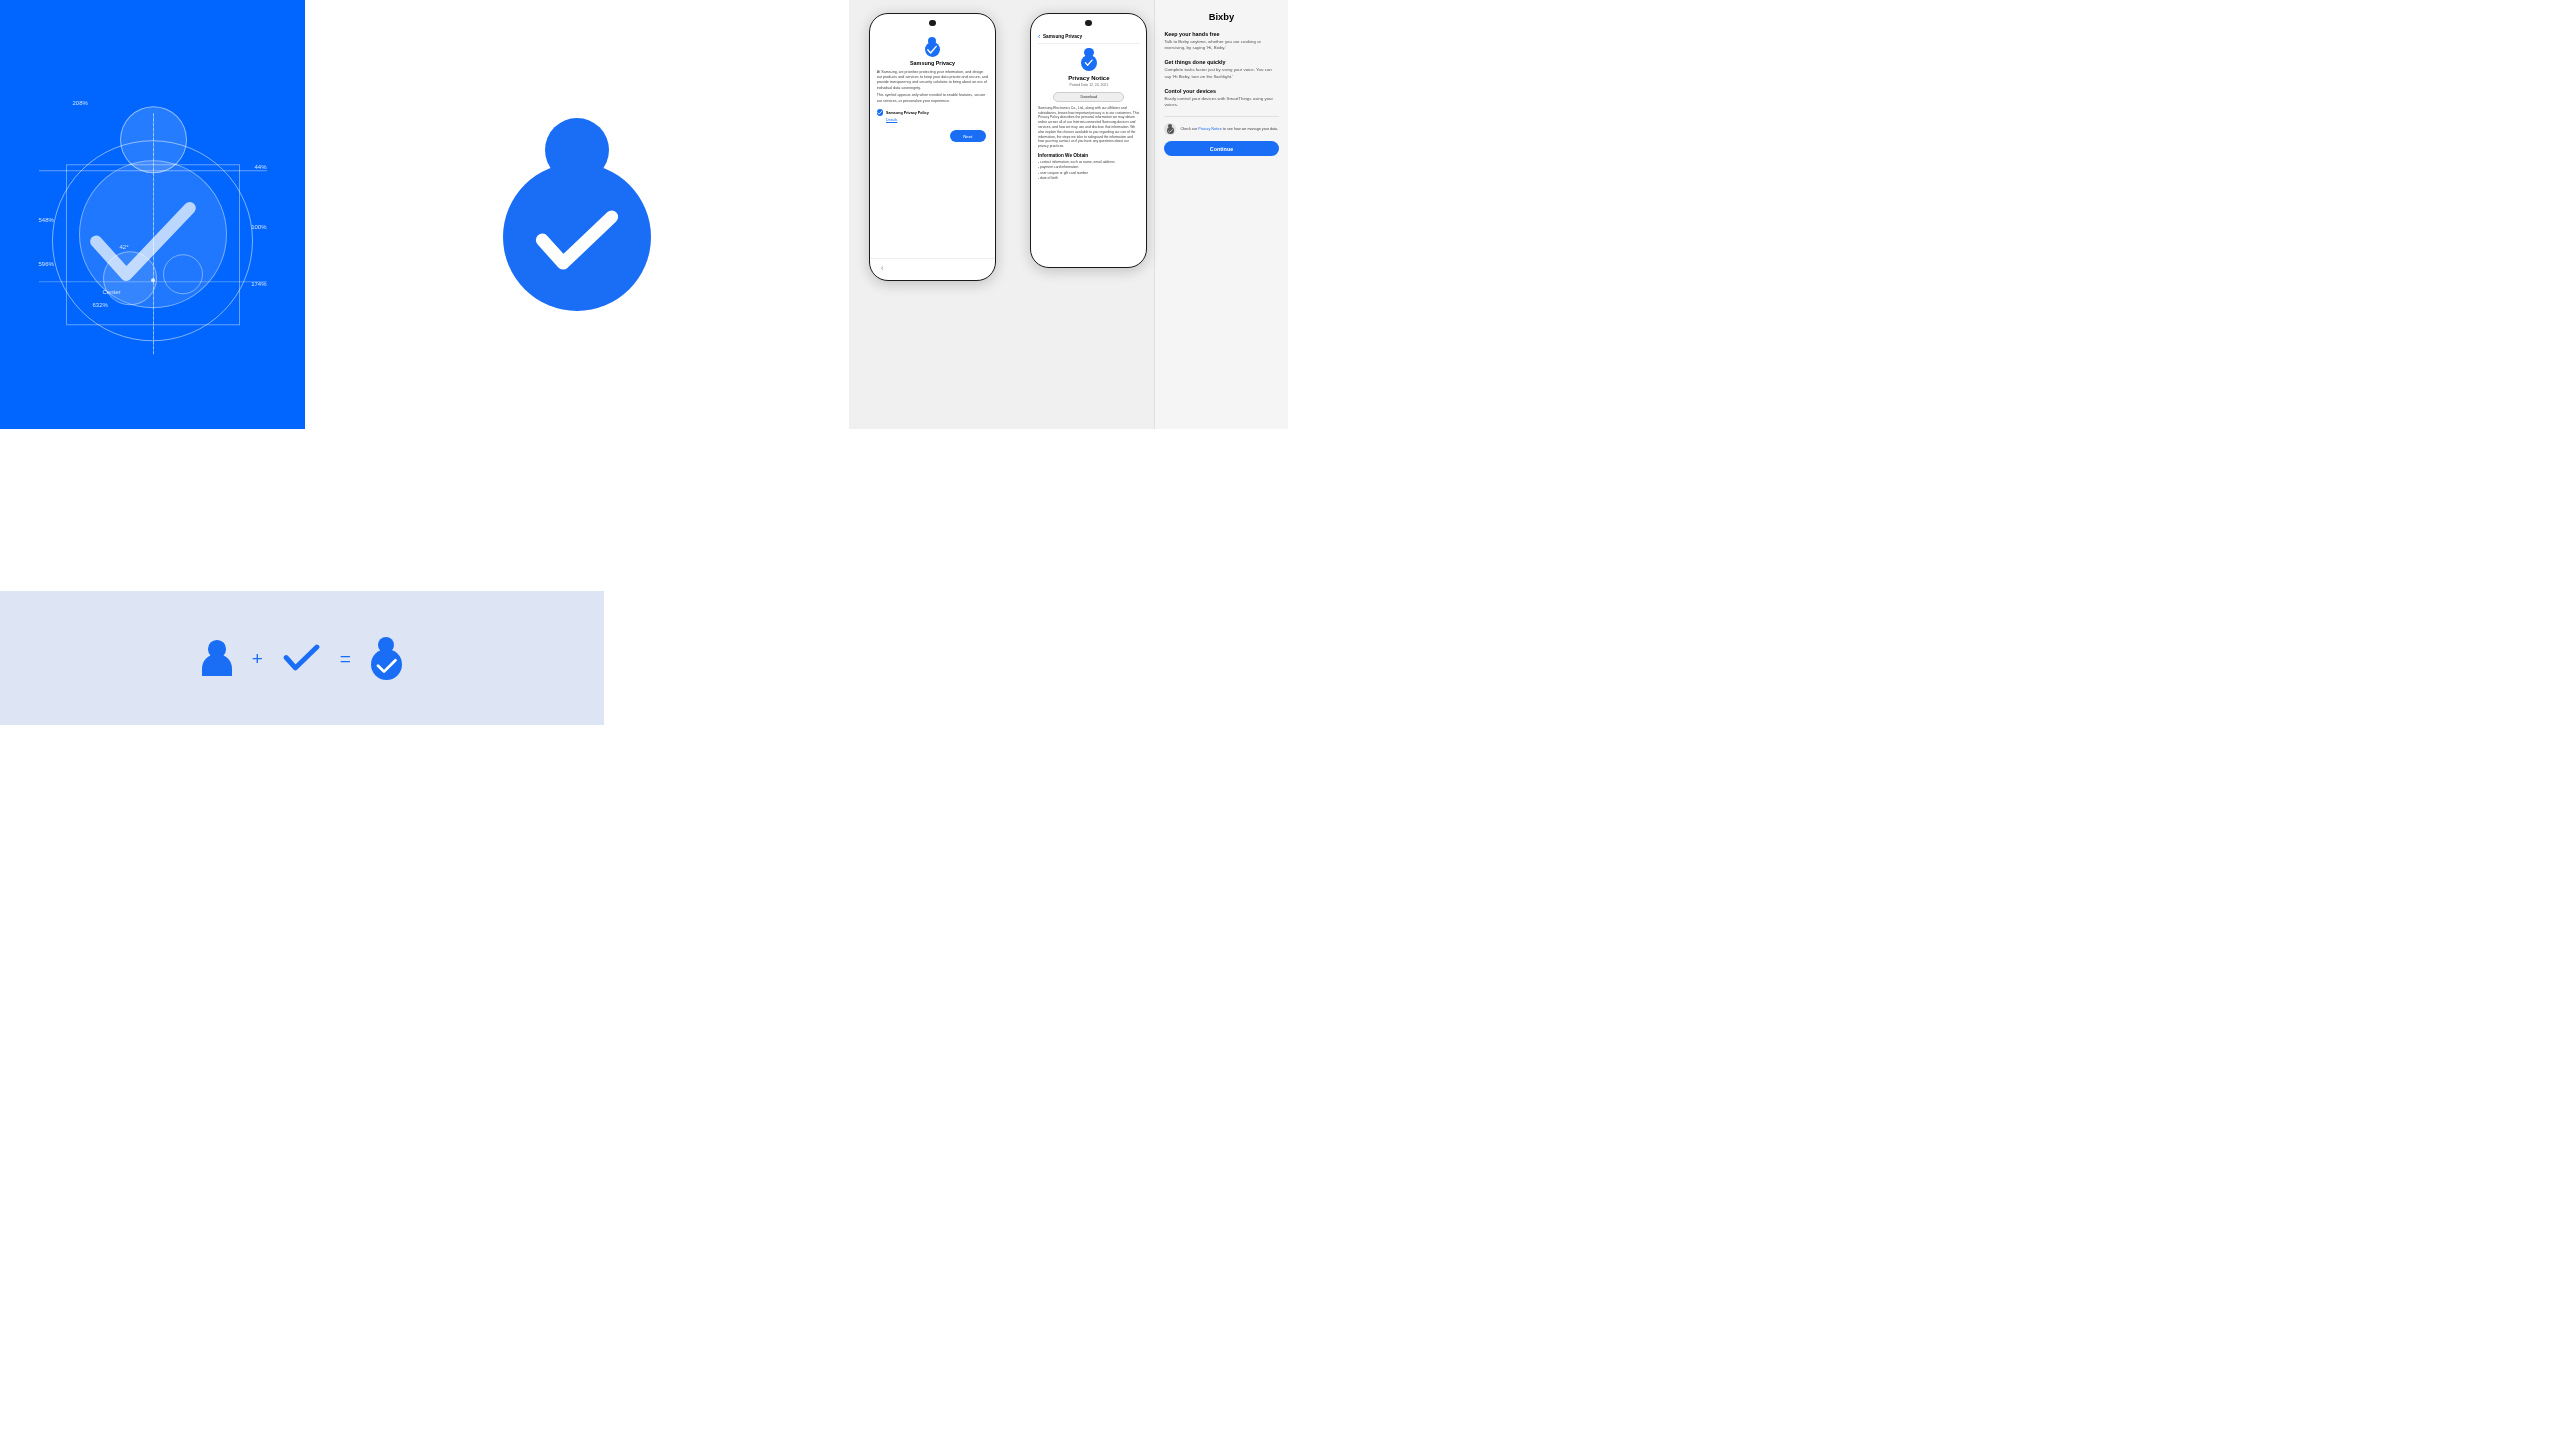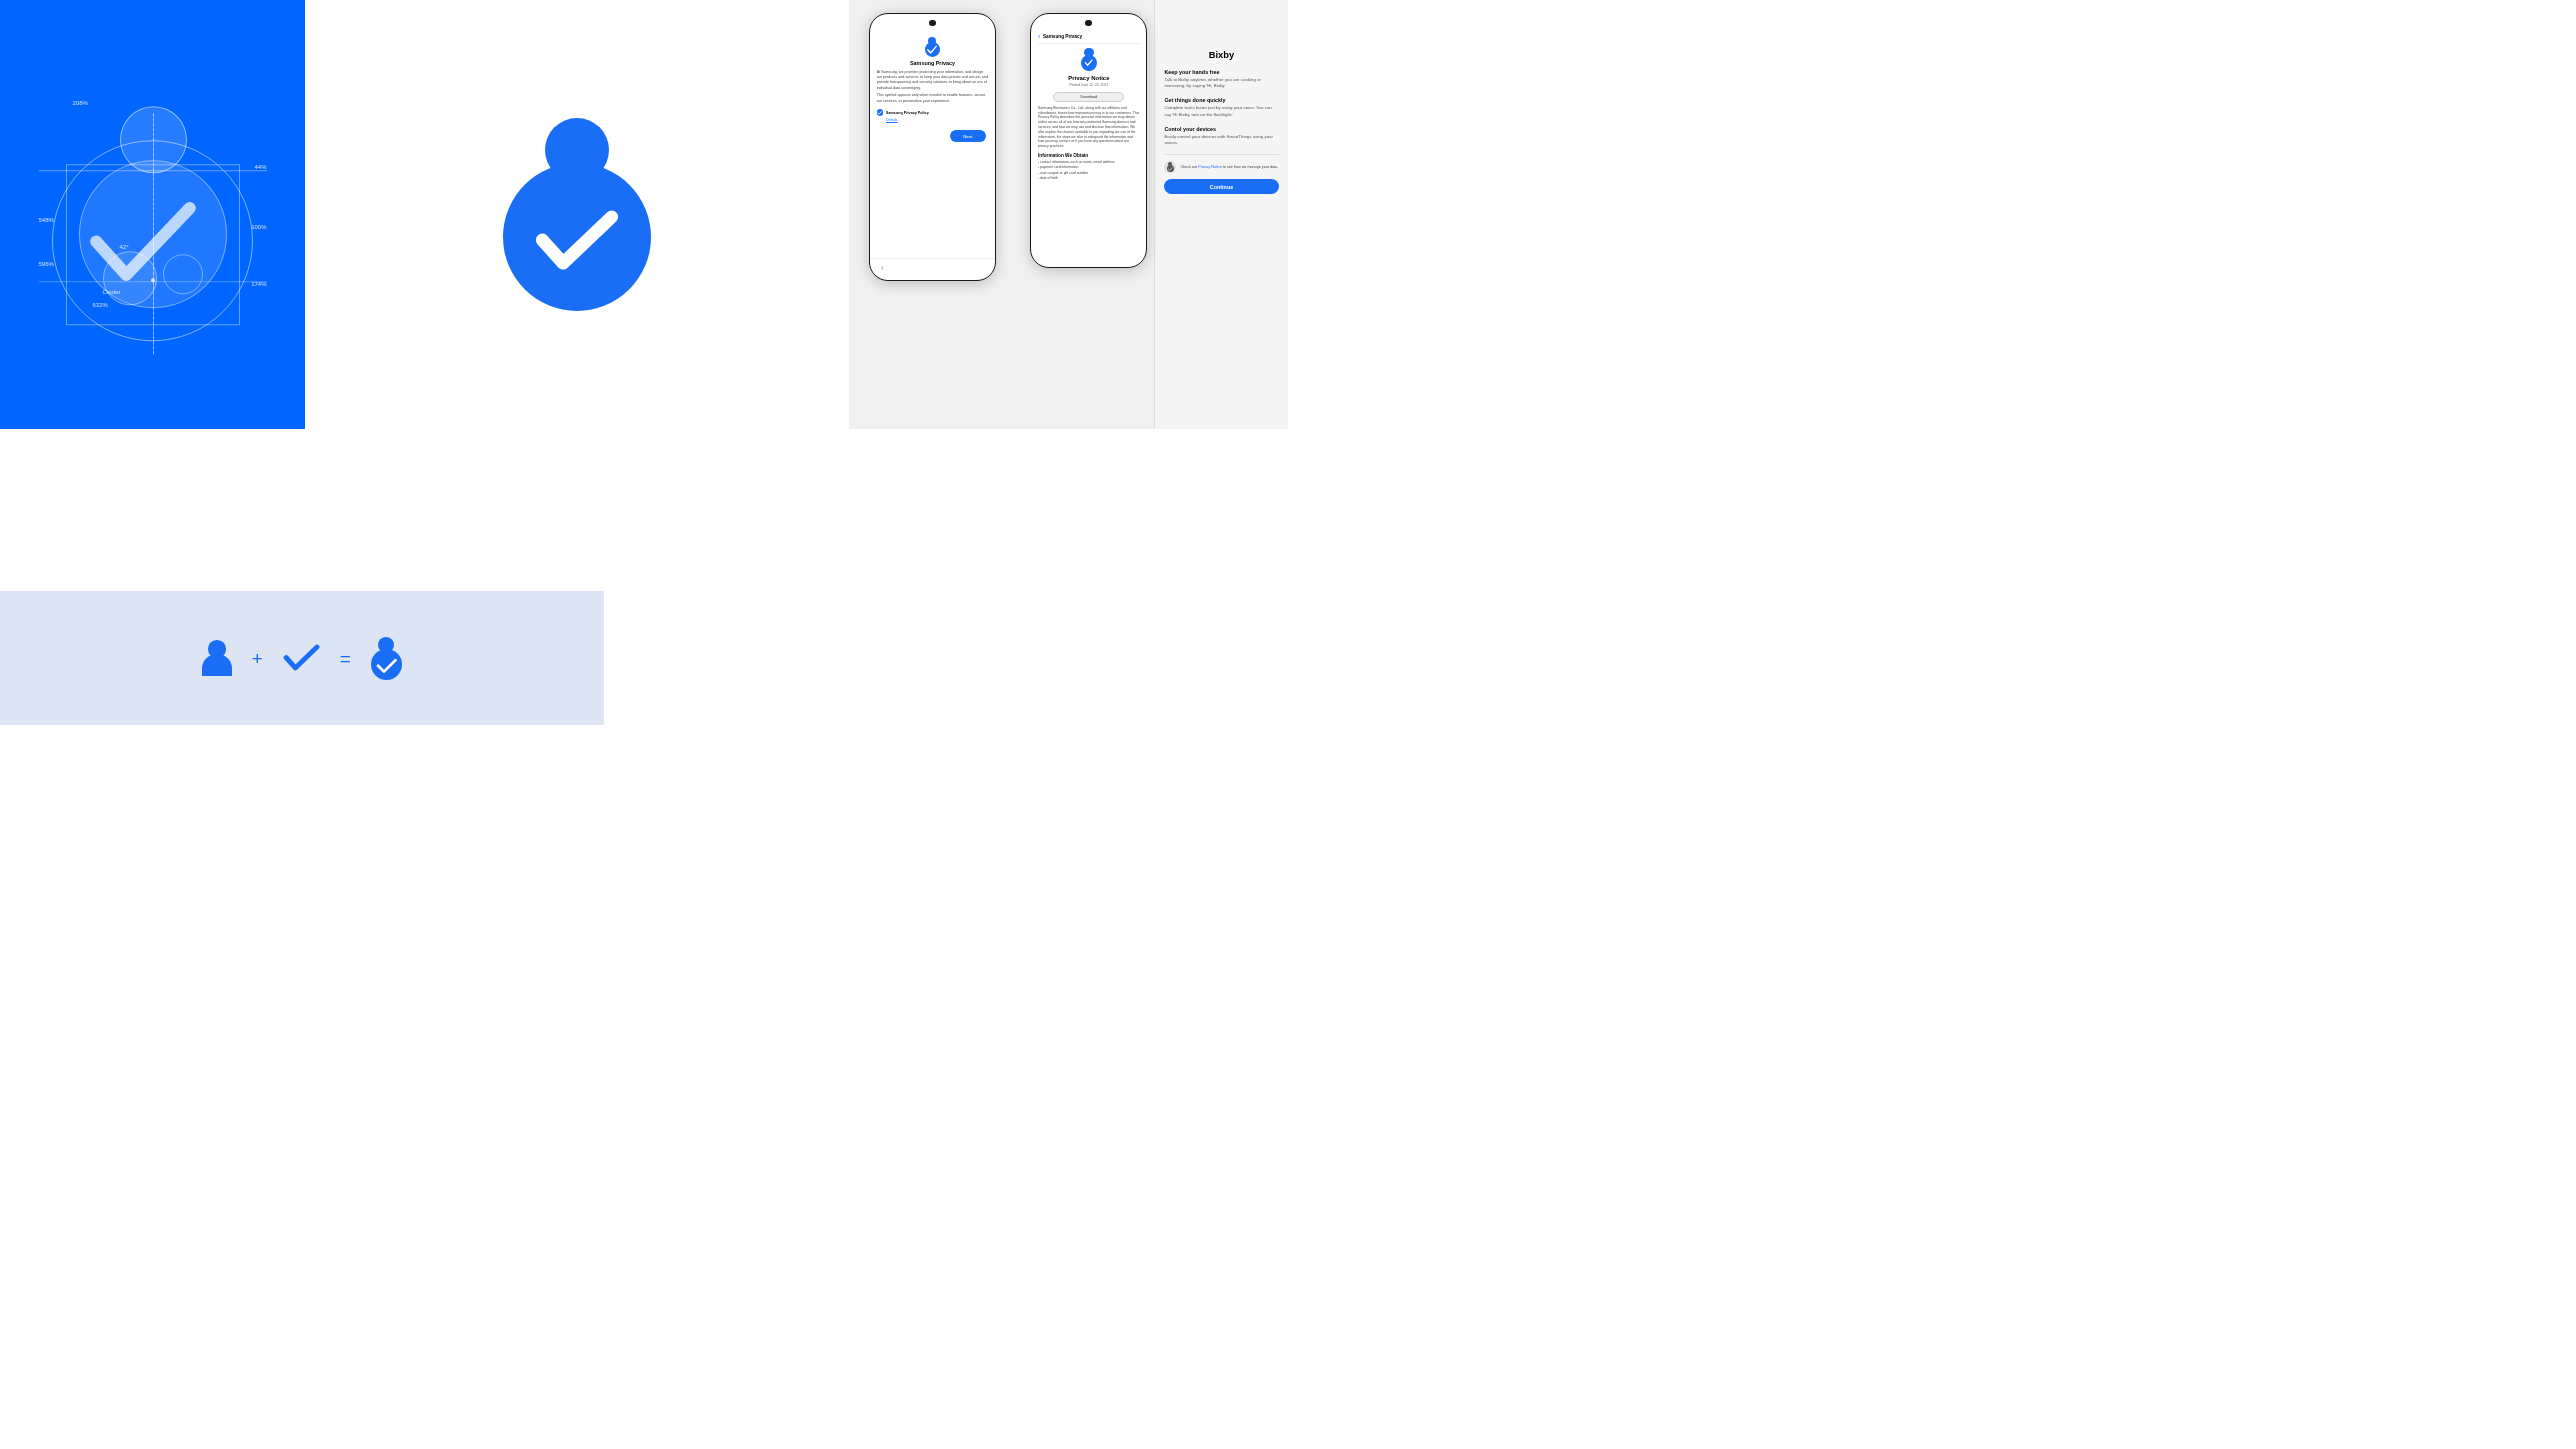--- a/index.html
+++ b/index.html
@@ -380,21 +380,20 @@
       flex-shrink: 0;
       overflow: hidden;
     }
 
     .bixby-title {
       font-size: 9.4px;
       font-weight: 700;
       text-align: center;
       margin-bottom: 9.4px;
       color: #000;
-      margin-top: 38px;
     }
 
     .bixby-feature {
       margin-bottom: 8px;
     }
 
     .bixby-feature-title {
       font-size: 5.4px;
       font-weight: 700;
       color: #000;

